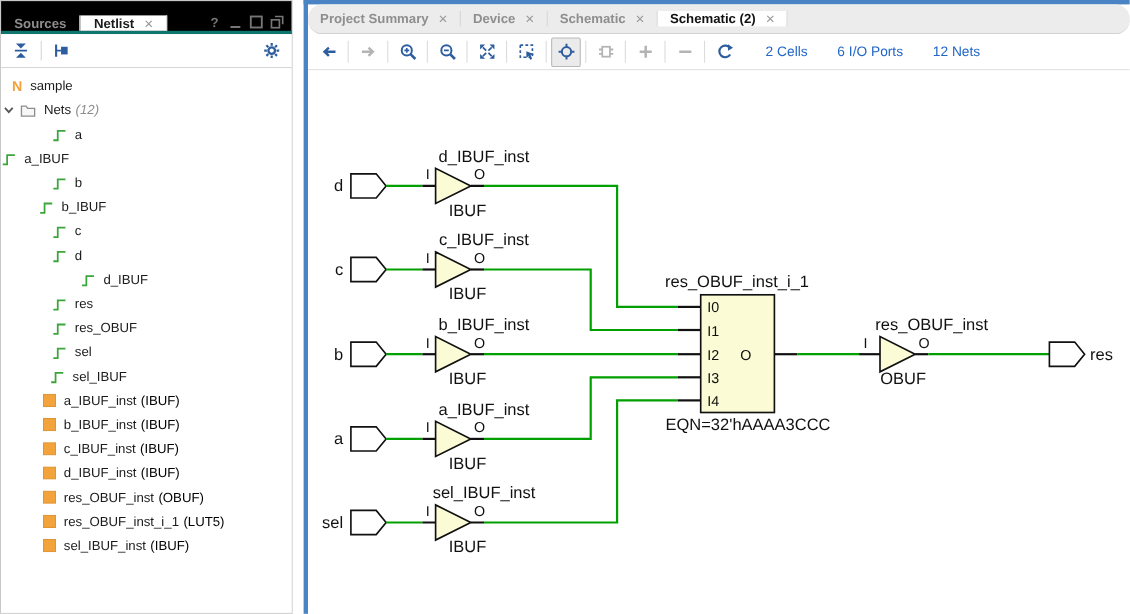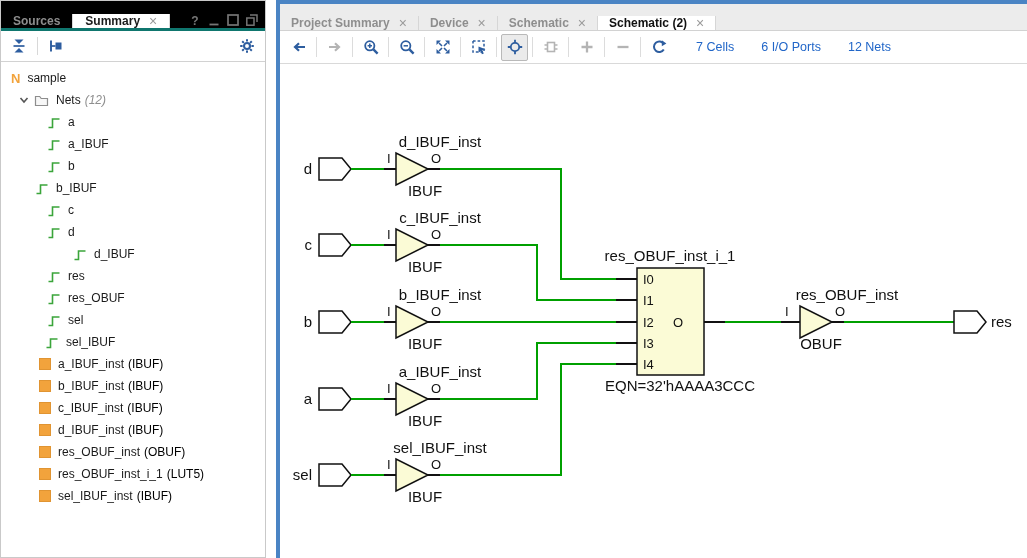--- a/index.html
+++ b/index.html
@@ -36,21 +36,21 @@
   .tree-row .ctype{color:#000000;margin-left:4px;}
   .expander{width:14px;height:14px;display:flex;align-items:center;justify-content:center;margin-right:3px;}
   .n-ic{color:#f2a33c;font-weight:bold;font-size:13px;}
   
   .right-panel{
     position:absolute;left:276px;top:0;width:751px;height:558px;
     border-left:4px solid #4a84c4;border-top:4px solid #4a84c4;
     box-sizing:border-box;background:#fff;display:flex;flex-direction:column;
   }
   .rp-tabbar{height:26px;background:#ececec;border-bottom:1px solid #d2d2d2;
-    display:flex;align-items:flex-end;flex:none;}
+    display:flex;align-items:center;flex:none;border-radius:13px;}
   .rp-tab{padding:0 11px;display:flex;align-items:center;font-size:12px;
     font-weight:bold;color:#8e8e8e;border-right:1px solid #d6d6d6;cursor:default;}
   .rp-tab.active{background:#fff;color:#111;}
   .rp-toolbar{height:32px;border-bottom:1px solid #d9d9d9;background:#fff;
     display:flex;align-items:center;padding:0 5px;flex:none;}
   .tb-btn{width:25px;height:25px;display:flex;align-items:center;justify-content:center;
     border:1px solid transparent;border-radius:2px;}
   .tb-btn.selected{border:1px solid #b9b9b9;background:#ebebeb;}
   .tb-sep{width:1px;height:20px;background:#dcdcdc;margin:0 4px;flex:none;}
   .tb-links{display:flex;gap:27px;margin-left:24px;font-size:12.5px;color:#2166c8;}
@@ -61,21 +61,21 @@
 </style>
 </head>
 <body>
 
 <div class="left-panel">
   <div class="lp-tabbar">
       <div class="lp-tab">
         <span>Sources</span>
       </div>
       <div class="lp-tab active">
-        <span>Summary</span>
+        <span>Netlist</span>
         <span class="tab-x">×</span>
       </div>
       <div class="lp-winicons">
         <div class="win-ic">
           <svg width="16" height="16" viewBox="0 0 16 16">
             <text x="8" y="12.5" text-anchor="middle" font-size="12" font-weight="bold" fill="#767676">?</text>
           </svg>
         </div>
         <div class="win-ic">
           <svg width="16" height="16" viewBox="0 0 16 16">
@@ -118,21 +118,21 @@
         </svg>
       </div>
     </div>
   <div class="tree">
       <div class="tree-row" style="padding-left: 10px;">
         <span style="display: inline-flex; align-items: center;">
           <span class="n-ic">N</span>
         </span>
         <span class="lbl">sample</span>
       </div>
-      <div class="tree-row" style="padding-left: 16px;">
+      <div class="tree-row" style="">
         <span class="expander">
           <svg width="12" height="12">
             <polyline points="2.5,4 6,8 9.5,4" fill="none" stroke="#555" stroke-width="1.6"></polyline>
           </svg>
         </span>
         <span style="display: inline-flex; align-items: center;">
           <svg width="15" height="13">
             <path d="M1.5 11.5 V2.5 h4.2 l1.5 2 h6.3 v7 z" fill="#f7f7f7" stroke="#8d8d8d" stroke-width="1.2"></path>
           </svg>
         </span>
@@ -140,21 +140,21 @@
         <span class="count">(12)</span>
       </div>
       <div class="tree-row" style="padding-left: 46px;">
         <span style="display: inline-flex; align-items: center;">
           <svg width="14" height="14">
             <path d="M1.5 12.5 H5.5 V4 H12.5" fill="none" stroke="#3ba53b" stroke-width="1.6"></path>
           </svg>
         </span>
         <span class="lbl">a</span>
       </div>
-      <div class="tree-row" style="padding-left: 46px;">
+      <div class="tree-row" style="">
         <span style="display: inline-flex; align-items: center;">
           <svg width="14" height="14">
             <path d="M1.5 12.5 H5.5 V4 H12.5" fill="none" stroke="#3ba53b" stroke-width="1.6"></path>
           </svg>
         </span>
         <span class="lbl">a_IBUF</span>
       </div>
       <div class="tree-row" style="padding-left: 46px;">
         <span style="display: inline-flex; align-items: center;">
           <svg width="14" height="14">
@@ -384,21 +384,21 @@
         </svg>
       </div>
       <div class="tb-sep"></div>
       <div class="tb-btn">
         <svg width="16" height="16" viewBox="0 0 16 16">
           <path d="M12.8 10.5 A5.3 5.3 0 1 1 12.8 5" fill="none" stroke="#2d5d9f" stroke-width="2"></path>
           <polygon points="10.8,1.2 15.4,4.4 10.8,7.2" fill="#2d5d9f"></polygon>
         </svg>
       </div>
       <div class="tb-links">
-        <span class="tb-link">7 Cells</span>
+        <span class="tb-link">2 Cells</span>
         <span class="tb-link">6 I/O Ports</span>
         <span class="tb-link">12 Nets</span>
       </div>
     </div>
   <div class="canvas">
       <svg width="747" height="496" viewBox="0 0 747 496">
         <text x="32" y="110" font-size="15" text-anchor="end" fill="#111">d</text>
         <polygon points="39,94 62,94 71,105 62,116 39,116" fill="#fff" stroke="#111" stroke-width="1.5"></polygon>
         <line x1="71" y1="105" x2="104" y2="105" stroke="#00a000" stroke-width="2"></line>
         <line x1="104" y1="105" x2="116" y2="105" stroke="#111" stroke-width="2"></line>

